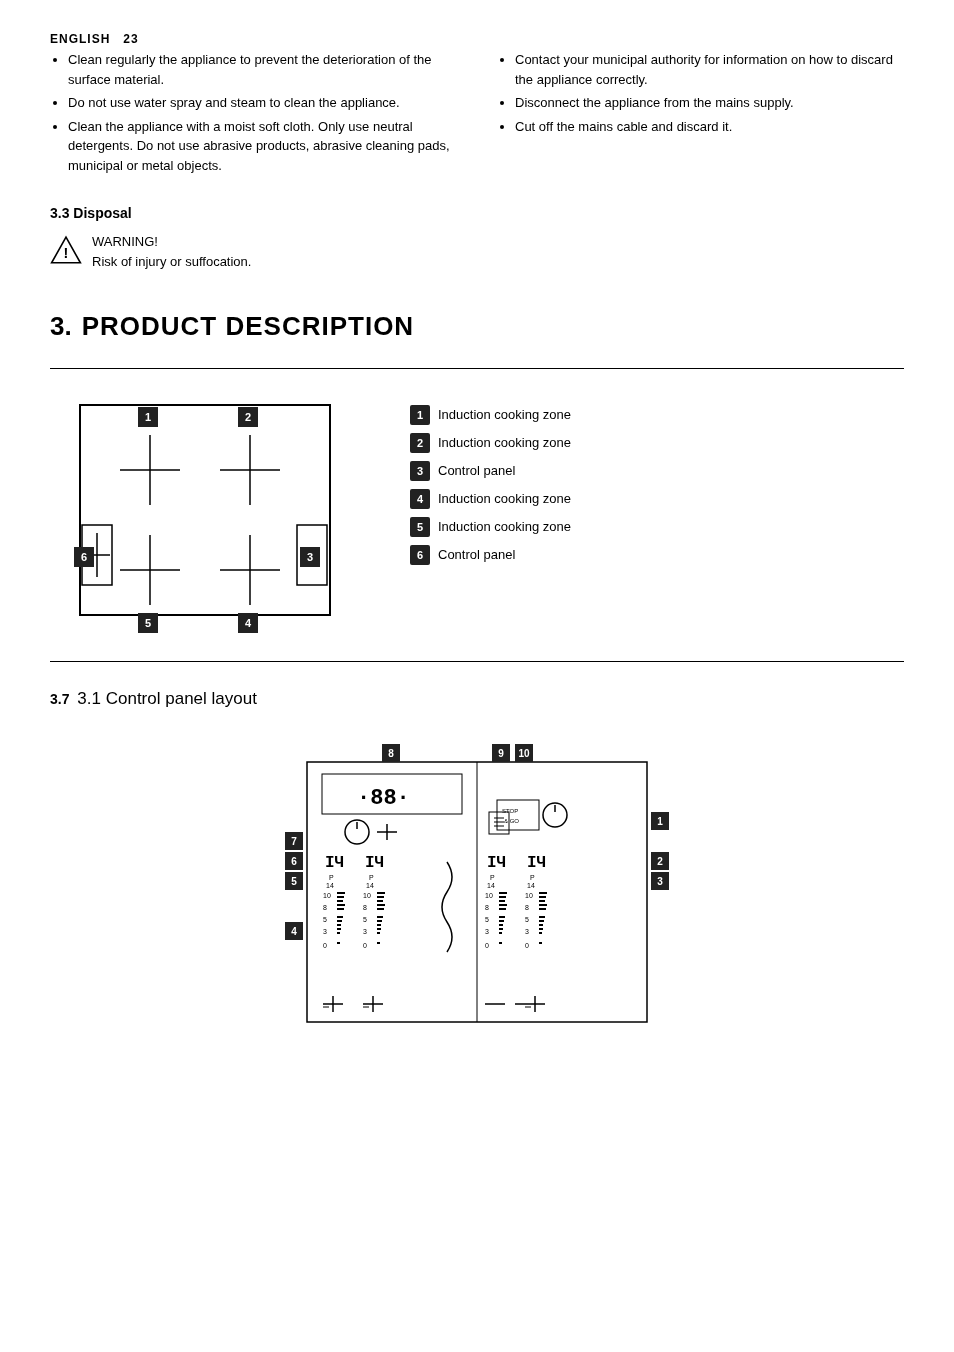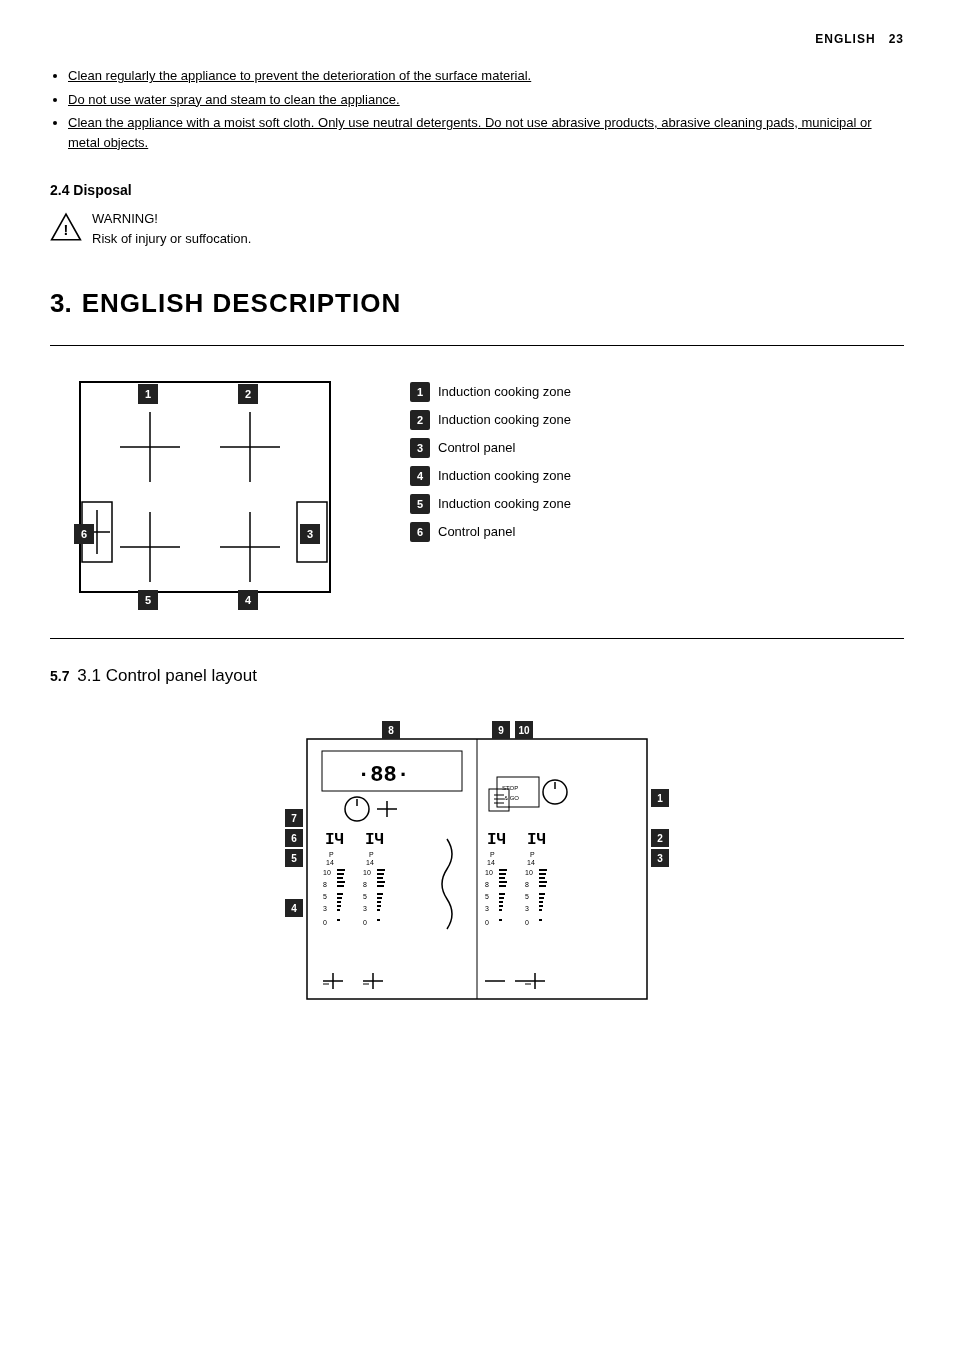--- a/index.html
+++ b/index.html
@@ -7,31 +7,29 @@
       font-family: Arial, sans-serif;
       font-size: 13px;
       background: #fff;
       color: #000;
       width: 954px;
       min-height: 1352px;
       padding: 30px 50px;
       line-height: 1.5;
     }
     .header-lang {
-      text-align: right;
       font-size: 12px;
       font-weight: bold;
-      margin-bottom: 18px;
+      margin-bottom: 2px;
       letter-spacing: 1px;
     }
     .two-col {
       display: flex;
       gap: 40px;
       margin-bottom: 20px;
-      text-decoration: underline;
     }
     .two-col > div {
       flex: 1;
     }
     ul {
       padding-left: 18px;
       margin-bottom: 8px;
     }
     ul li {
       margin-bottom: 4px;
@@ -120,40 +118,47 @@
 </div>
 
 <div class="two-col">
   <div>
     <ul>
       <li>Clean regularly the appliance to prevent the deterioration of the surface material.</li>
       <li>Do not use water spray and steam to clean the appliance.</li>
       <li>Clean the appliance with a moist soft cloth. Only use neutral detergents. Do not use abrasive products, abrasive cleaning pads, municipal or metal objects.</li>
     </ul>
   </div>
+  <div>
+    <ul>
+      <li>Contact your municipal authority for information on how to discard the appliance correctly.</li>
+      <li>Disconnect the appliance from the mains supply.</li>
+      <li>Cut off the mains cable and discard it.</li>
+    </ul>
+  </div>
 </div>
 
 <div>
-  <div class="subsection-heading">2.4 Disposal</div>
+  <div class="subsection-heading">3.3 Disposal</div>
   <div class="warning-box">
     <svg class="warning-icon" viewBox="0 0 40 40">
       <polygon points="20,4 38,36 2,36" fill="none" stroke="#000" stroke-width="2"></polygon>
       <text x="20" y="30" text-anchor="middle" font-size="18" font-weight="bold" fill="#000">!</text>
     </svg>
     <div class="warning-text">
       <strong>WARNING!</strong>
       <span>Risk of injury or suffocation.</span>
     </div>
   </div>
 </div>
 
 <div>
   <div style="display:flex; align-items:baseline; gap:10px; margin-bottom:6px;">
     <span class="big-section-number">3.</span>
-    <span class="big-section-title">ENGLISH DESCRIPTION</span>
+    <span class="big-section-title">PRODUCT DESCRIPTION</span>
   </div>
   <hr class="section-divider">
 
   <div class="product-diagram-container">
 
     <div style="position:relative; width:320px; height:260px; flex-shrink:0;">
       <svg width="320" height="260">
 
         <rect x="30" y="20" width="250" height="210" fill="none" stroke="#000" stroke-width="2"></rect>
 
@@ -221,21 +226,21 @@
         <div class="parts-badge">6</div>
         <span>Control panel</span>
       </div>
     </div>
   </div>
 
   <hr class="section-divider">
 
   <div class="control-panel-section">
     <div class="subsection-heading">
-      <span style="font-weight:bold; font-size:14px;">5.7</span> <span style="font-size:17px; font-weight:normal; margin-left:4px;">3.1 Control panel layout</span>
+      <span style="font-weight:bold; font-size:14px;">3.7</span> <span style="font-size:17px; font-weight:normal; margin-left:4px;">3.1 Control panel layout</span>
     </div>
 
     <div class="cp-svg-container">
       <svg width="460" height="320" style="font-family:Arial,sans-serif;">
 
         <rect x="60" y="40" width="340" height="260" fill="none" stroke="#000" stroke-width="1.5"></rect>
 
         <line x1="230" y1="40" x2="230" y2="300" stroke="#000" stroke-width="1"></line>
 
         <rect x="75" y="52" width="140" height="40" fill="none" stroke="#000" stroke-width="1"></rect>

